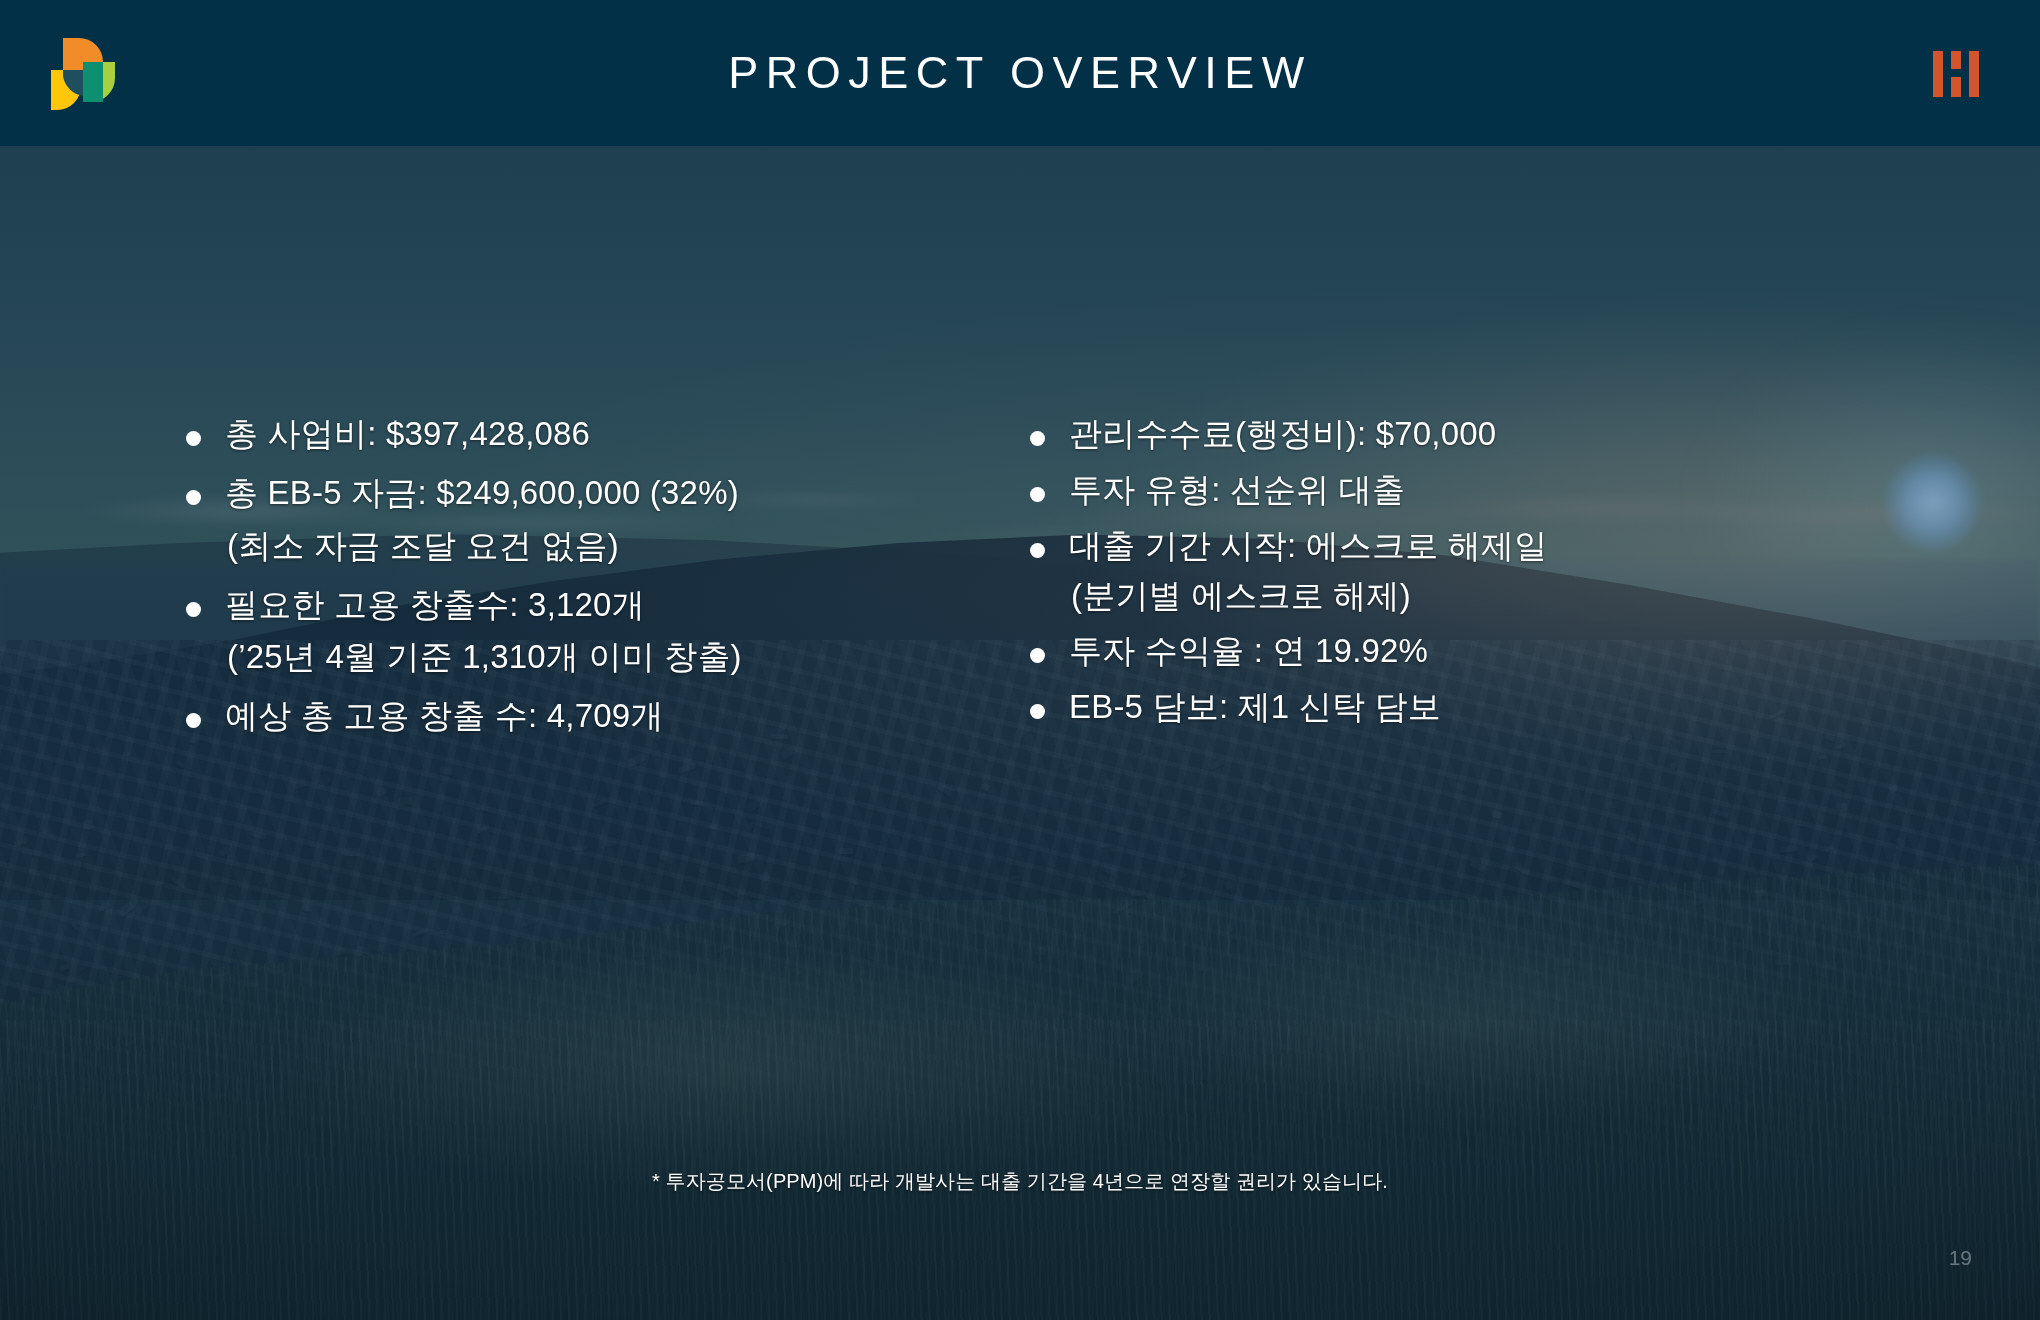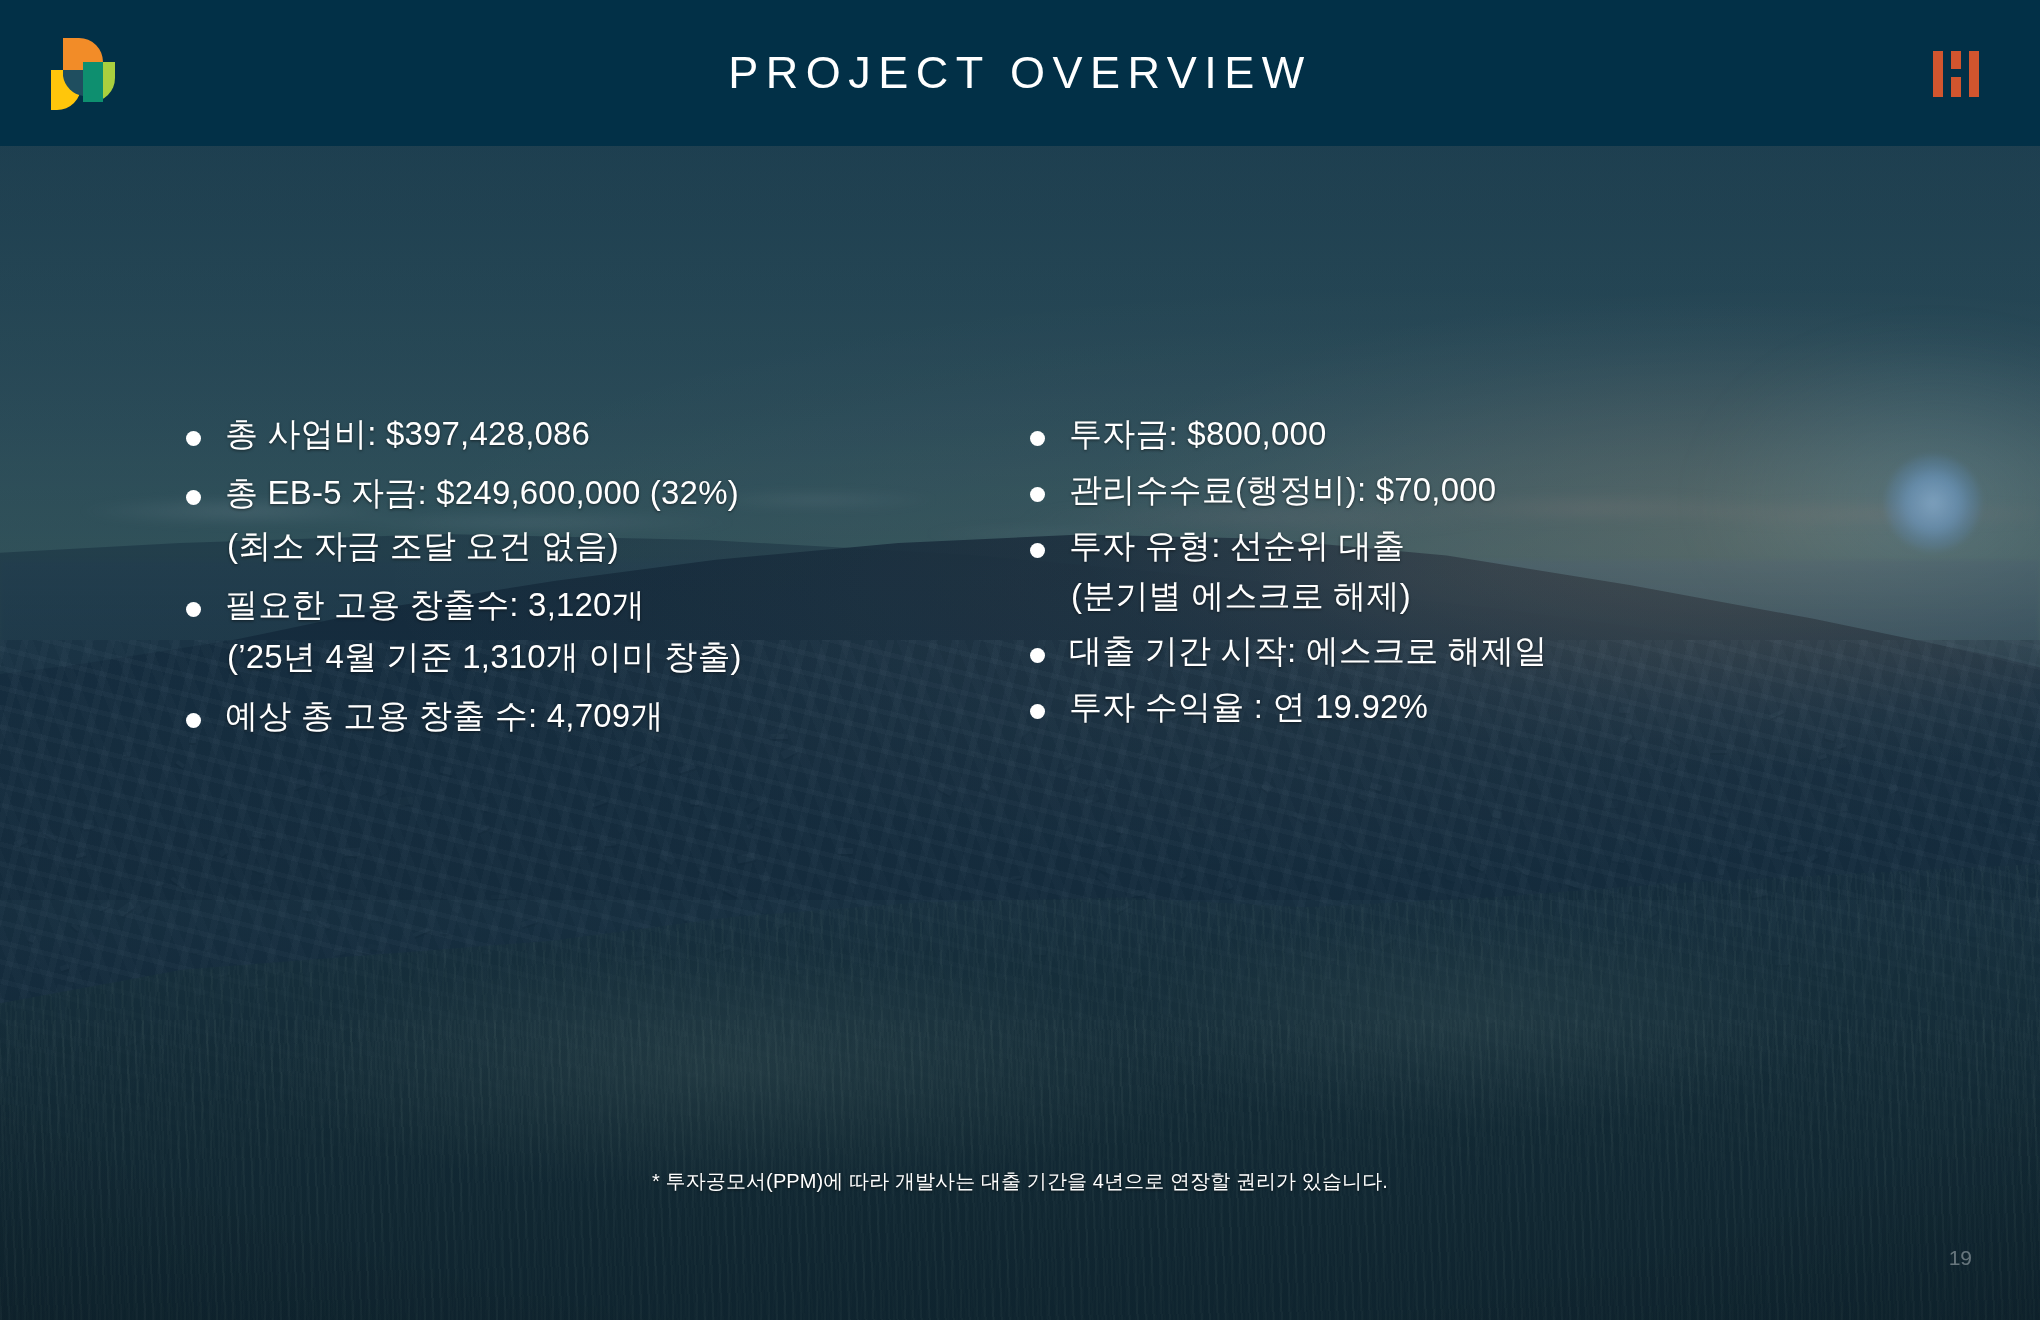--- a/index.html
+++ b/index.html
@@ -788,41 +788,41 @@
           <span class="btxt">(’25년 4월 기준 1,310개 이미 창출)</span>
         </div>
         <div class="bullet-row">
           <span class="dot"></span>
           <span class="btxt">예상 총 고용 창출 수:  4,709개</span>
         </div>
       </div>
     <div class="col col-right" id="col-right">
         <div class="bullet-row">
           <span class="dot"></span>
-          <span class="btxt">투자금:  $800,000</span>
-        </div>
-        <div class="bullet-row">
-          <span class="dot"></span>
           <span class="btxt">관리수수료(행정비):  $70,000</span>
         </div>
         <div class="bullet-row">
           <span class="dot"></span>
           <span class="btxt">투자 유형:  선순위 대출</span>
         </div>
+        <div class="bullet-row">
+          <span class="dot"></span>
+          <span class="btxt">대출 기간 시작: 에스크로 해제일</span>
+        </div>
         <div class="bullet-row sub">
           <span class="dot hidden"></span>
           <span class="btxt">(분기별 에스크로 해제)</span>
         </div>
         <div class="bullet-row">
           <span class="dot"></span>
-          <span class="btxt">대출 기간 시작: 에스크로 해제일</span>
+          <span class="btxt">투자 수익율 :  연 19.92%</span>
         </div>
         <div class="bullet-row">
           <span class="dot"></span>
-          <span class="btxt">투자 수익율 :  연 19.92%</span>
+          <span class="btxt">EB-5 담보:  제1 신탁 담보</span>
         </div>
       </div>
 
     <div class="footnote">* 투자공모서(PPM)에 따라 개발사는 대출 기간을 4년으로 연장할 권리가 있습니다.</div>
     <div class="pagenum">19</div>
   </div>
 
 </div>
 
 </body></html>

